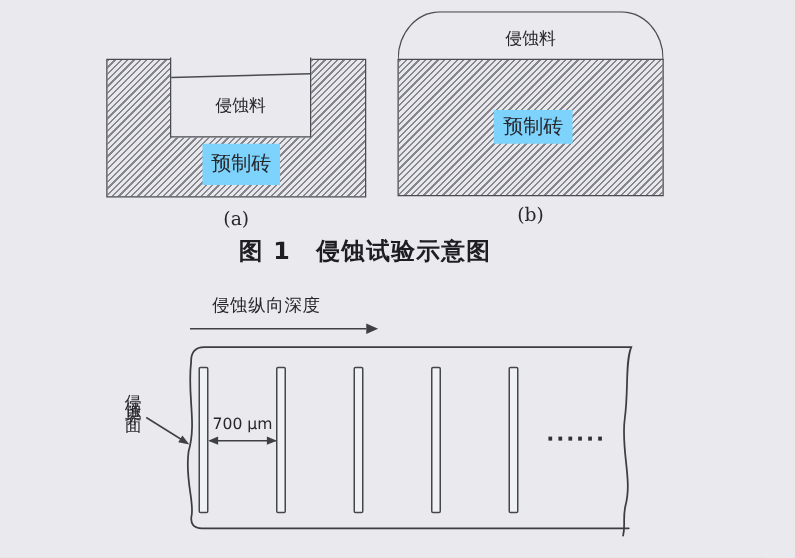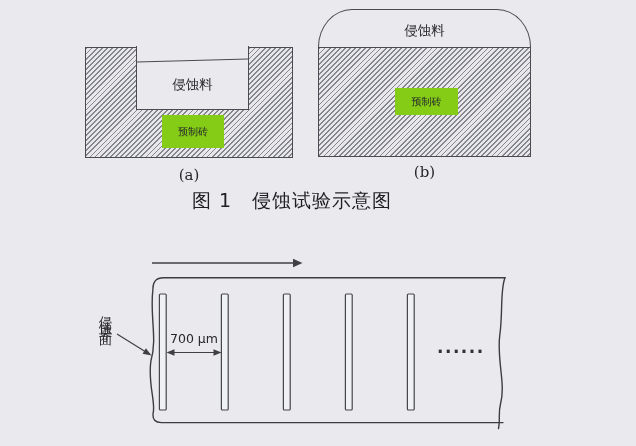--- a/index.html
+++ b/index.html
@@ -23,41 +23,41 @@
   .outline{border:1.2px solid #4a4a52;}
 
   
   .brick-a{left:85px;top:47px;width:208px;height:111px;}
   .cavity-a{
     left:136px;top:45.5px;width:113px;height:64px;
     background:#e9e9ee;
     border:1.2px solid #4a4a52;border-top:none;
   }
   .label-mat-a{left:136px;top:76px;width:113px;text-align:center;font-size:13.5px;}
-  .patch{background:#84cc16;display:flex;align-items:center;justify-content:center;font-size:10px;}
+  .patch{background:#7dd3fc;display:flex;align-items:center;justify-content:center;font-size:16px;}
   .patch-a{left:162px;top:115px;width:62px;height:33px;}
   .sub-label{font-family:"DejaVu Serif", serif;font-size:15px;text-align:center;}
   .sub-a{left:85px;top:166px;width:208px;}
 
   
   .dome-b{
     left:318px;top:9px;width:213px;height:39px;
     background:#e9e9ee;
     border:1.1px solid #4a4a52;border-bottom:none;
     border-radius:34px 34px 0 0 / 38px 38px 0 0;
   }
   .label-mat-b{left:318px;top:22px;width:213px;text-align:center;font-size:13.5px;}
   .brick-b{left:318px;top:47px;width:213px;height:110px;}
   .patch-b{left:395px;top:88px;width:63px;height:27px;}
   .sub-b{left:318px;top:163px;width:213px;}
 
   
   .caption{
     left:112px;top:188px;width:360px;
-    text-align:center;font-size:19px;font-weight:normal;
+    text-align:center;font-size:19px;font-weight:bold;
     letter-spacing:1px;color:#1e1e22;
   }
 
   
   .svg-layer{left:0;top:0;width:636px;height:446px;pointer-events:none;}
   .label-depth{left:148px;top:236px;width:130px;text-align:center;font-size:14px;letter-spacing:0.5px;}
   .label-400{left:162px;top:331px;width:64px;text-align:center;font-size:12.5px;}
   .label-interface{
     left:96px;top:305px;height:92px;
     writing-mode:vertical-rl;text-orientation:upright;
@@ -122,17 +122,18 @@
       <polygon points="166.5,352.5 174.5,349.2 174.5,355.8" fill="#3f3f46"></polygon>
       <polygon points="221.5,352.5 213.5,349.2 213.5,355.8" fill="#3f3f46"></polygon>
     </g>
 
     <g>
       <path d="M117 334 L145.5 351.8" stroke="#3f3f46" stroke-width="1.2" fill="none"></path>
       <polygon points="151.5,355.5 142.6,353.8 145.9,348.3" fill="#3f3f46"></polygon>
     </g>
   </svg>
 
+  <div class="abs label-depth">侵蚀纵向深度</div>
   <div class="abs label-400">700 μm</div>
   <div class="abs label-interface">侵蚀界面</div>
   <div class="abs dots">······</div>
 
 </div>
 
 </body></html>

